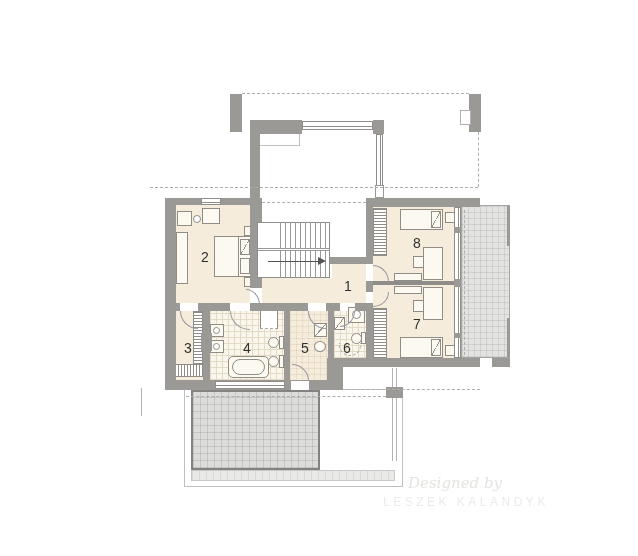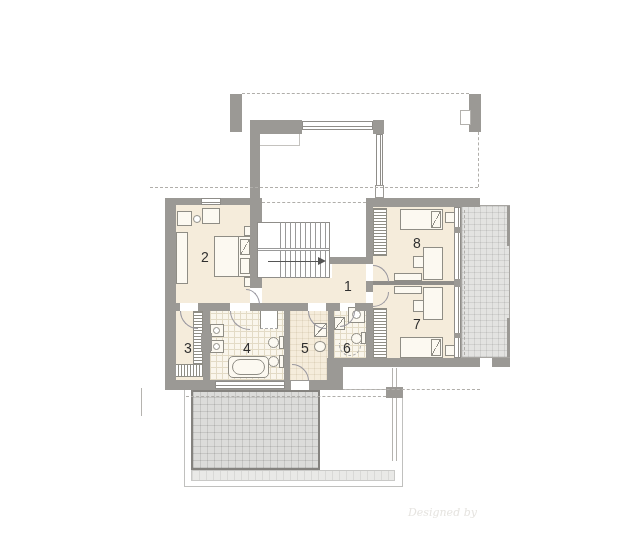--- a/index.html
+++ b/index.html
@@ -35,21 +35,21 @@
   .arc-tr{border-top:1px solid #9a98a0;border-right:1px solid #9a98a0;border-top-right-radius:100%;}
   .arc-bl{border-bottom:1px solid #9a98a0;border-left:1px solid #9a98a0;border-bottom-left-radius:100%;}
   .arc-br{border-bottom:1px solid #9a98a0;border-right:1px solid #9a98a0;border-bottom-right-radius:100%;}
   .dash-h{border-top:1px dashed var(--dash);}
   .dash-v{border-left:1px dashed var(--dash);}
   .thin{background:#b5b3af;}
   .lbl{font-size:14px;color:var(--label);width:14px;text-align:center;}
   .diag{background-image:linear-gradient(to bottom right,transparent 47%,var(--line) 47%,var(--line) 53%,transparent 53%);}
   .stairs{background:#fff;border:1px solid #8f8d89;}
   .treads{background-image:repeating-linear-gradient(90deg,#999 0 1px,transparent 1px 5px);}
-  .wm1{font-family:"DejaVu Serif",serif;font-style:italic;font-size:11px;color:var(--watermark);margin-top:32px;}
+  .wm1{font-family:"DejaVu Serif",serif;font-style:italic;font-size:15px;color:var(--watermark);}
   .wm2{font-size:12px;letter-spacing:3.5px;color:#edebe7;}
   .dot{border:1px solid var(--line);border-radius:50%;background:#fff;}
 </style>
 </head>
 <body>
 
 <div id="plan">
 
   <div class="cream" style="left:176px;top:205px;width:74px;height:98px;"></div>
   <div class="cream" style="left:262px;top:278px;width:104px;height:25px;"></div>
@@ -192,14 +192,15 @@
   <div class="lbl" style="left:341px;top:278px;">1</div>
   <div class="lbl" style="left:198px;top:249px;">2</div>
   <div class="lbl" style="left:181px;top:340px;">3</div>
   <div class="lbl" style="left:240px;top:340px;">4</div>
   <div class="lbl" style="left:298px;top:340px;">5</div>
   <div class="lbl" style="left:340px;top:340px;">6</div>
   <div class="lbl" style="left:410px;top:316px;">7</div>
   <div class="lbl" style="left:410px;top:235px;">8</div>
 
   <div class="wm1" style="left:408px;top:474px;">Designed by</div>
+  <div class="wm2" style="left:383px;top:495px;">LESZEK KALANDYK</div>
 
 </div>
 
 </body></html>

